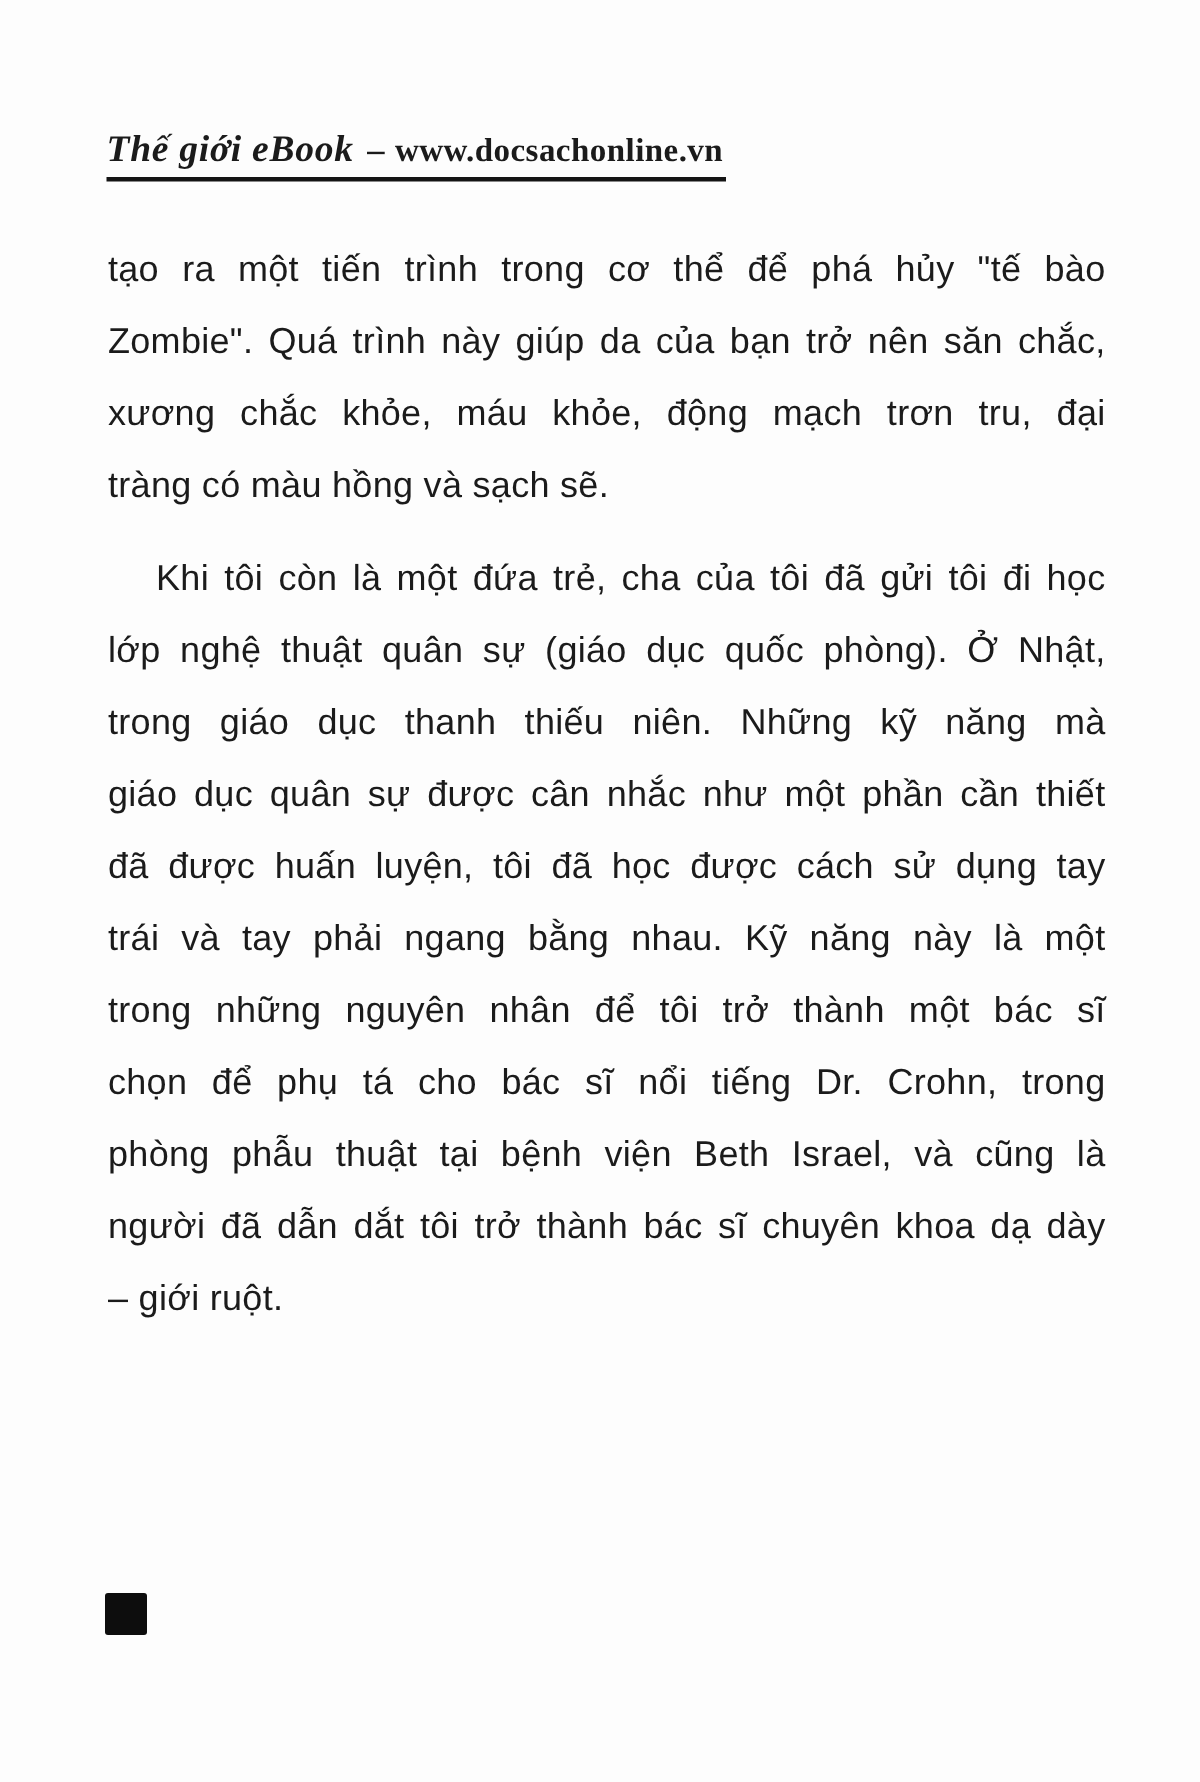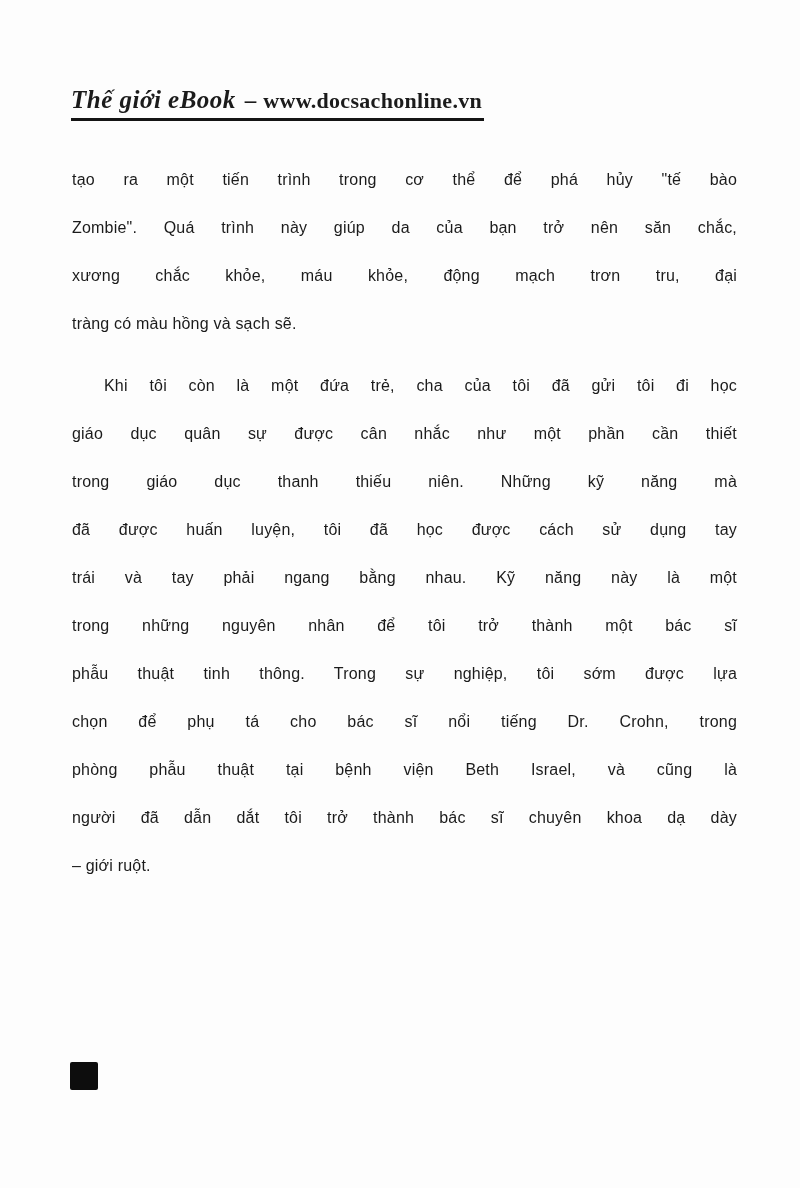--- a/index.html
+++ b/index.html
@@ -44,21 +44,21 @@
     font-weight: bold;
     font-size: 22px;
     letter-spacing: 0.3px;
   }
   
   .body-text {
     position: absolute;
     top: 156px;
     left: 72px;
     width: 665px;
-    font-size: 16px;
+    font-size: 24px;
     line-height: 48px;
     font-weight: 400;
   }
   .para {
     margin: 0;
     padding: 0;
   }
   .para.second {
     margin-top: 14px;
   }
@@ -100,26 +100,26 @@
 
     <div class="para first">
       <div class="line">tạo ra một tiến trình trong cơ thể để phá hủy "tế bào</div>
       <div class="line">Zombie". Quá trình này giúp da của bạn trở nên săn chắc,</div>
       <div class="line">xương chắc khỏe, máu khỏe, động mạch trơn tru, đại</div>
       <div class="line last">tràng có màu hồng và sạch sẽ.</div>
     </div>
 
     <div class="para second">
       <div class="line indent">Khi tôi còn là một đứa trẻ, cha của tôi đã gửi tôi đi học</div>
+      <div class="line">lớp nghệ thuật quân sự (giáo dục quốc phòng). Ở Nhật,</div>
+      <div class="line">trong giáo dục thanh thiếu niên. Những kỹ năng mà</div>
       <div class="line">giáo dục quân sự được cân nhắc như một phần cần thiết</div>
-      <div class="line">trong giáo dục thanh thiếu niên. Những kỹ năng mà</div>
       <div class="line">đã được huấn luyện, tôi đã học được cách sử dụng tay</div>
       <div class="line">trái và tay phải ngang bằng nhau. Kỹ năng này là một</div>
       <div class="line">trong những nguyên nhân để tôi trở thành một bác sĩ</div>
-      <div class="line">phẫu thuật tinh thông. Trong sự nghiệp, tôi sớm được lựa</div>
       <div class="line">chọn để phụ tá cho bác sĩ nổi tiếng Dr. Crohn, trong</div>
       <div class="line">phòng phẫu thuật tại bệnh viện Beth Israel, và cũng là</div>
       <div class="line">người đã dẫn dắt tôi trở thành bác sĩ chuyên khoa dạ dày</div>
       <div class="line last">– giới ruột.</div>
     </div>
 
   </div>
 
   <div class="end-square"></div>
 

